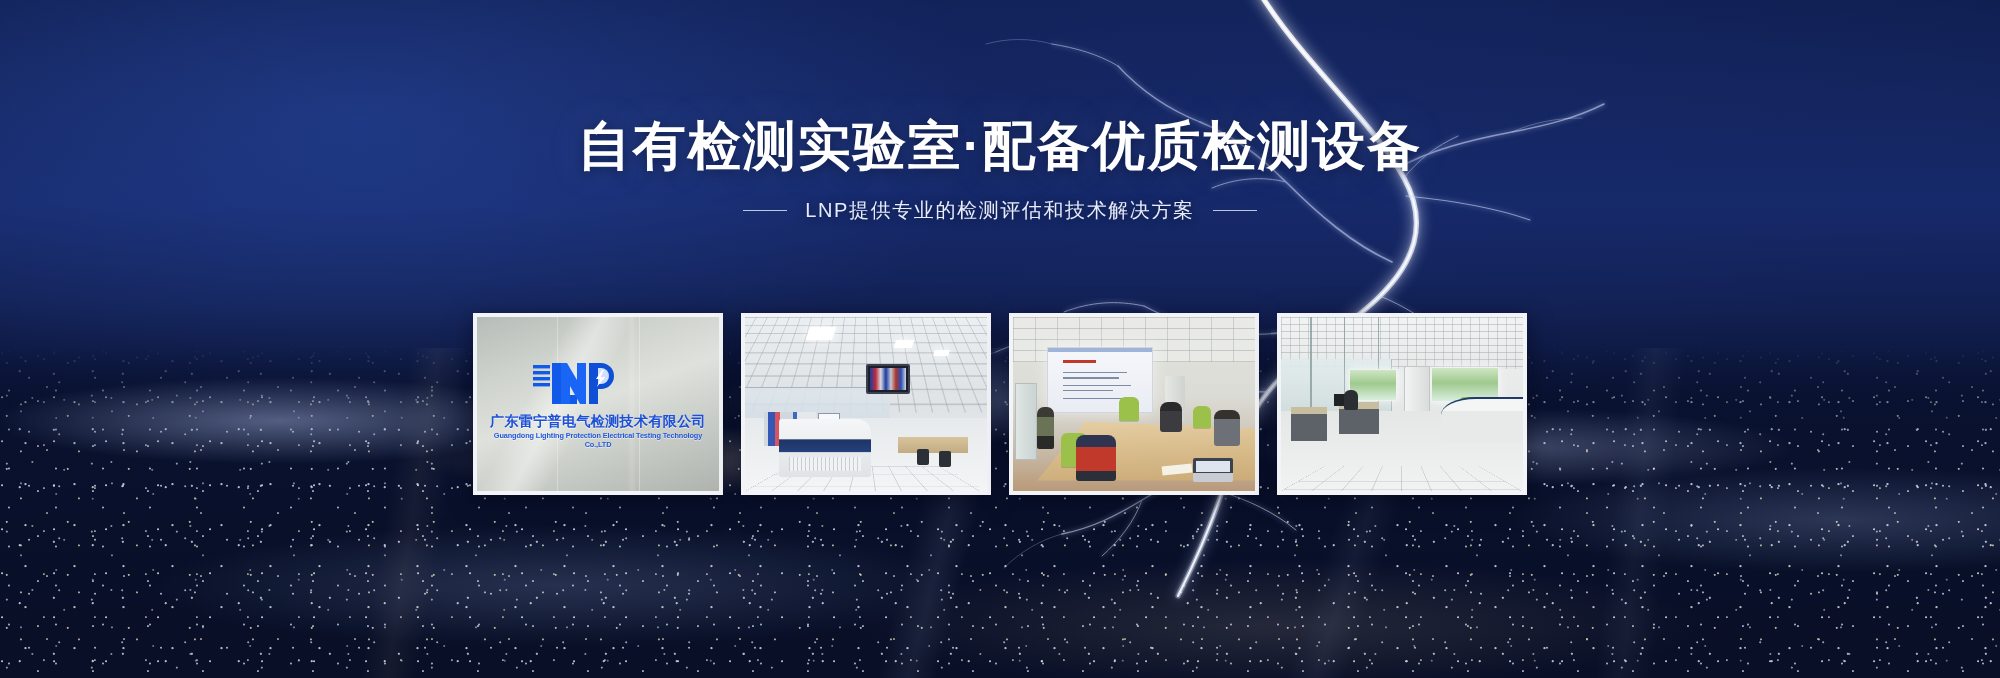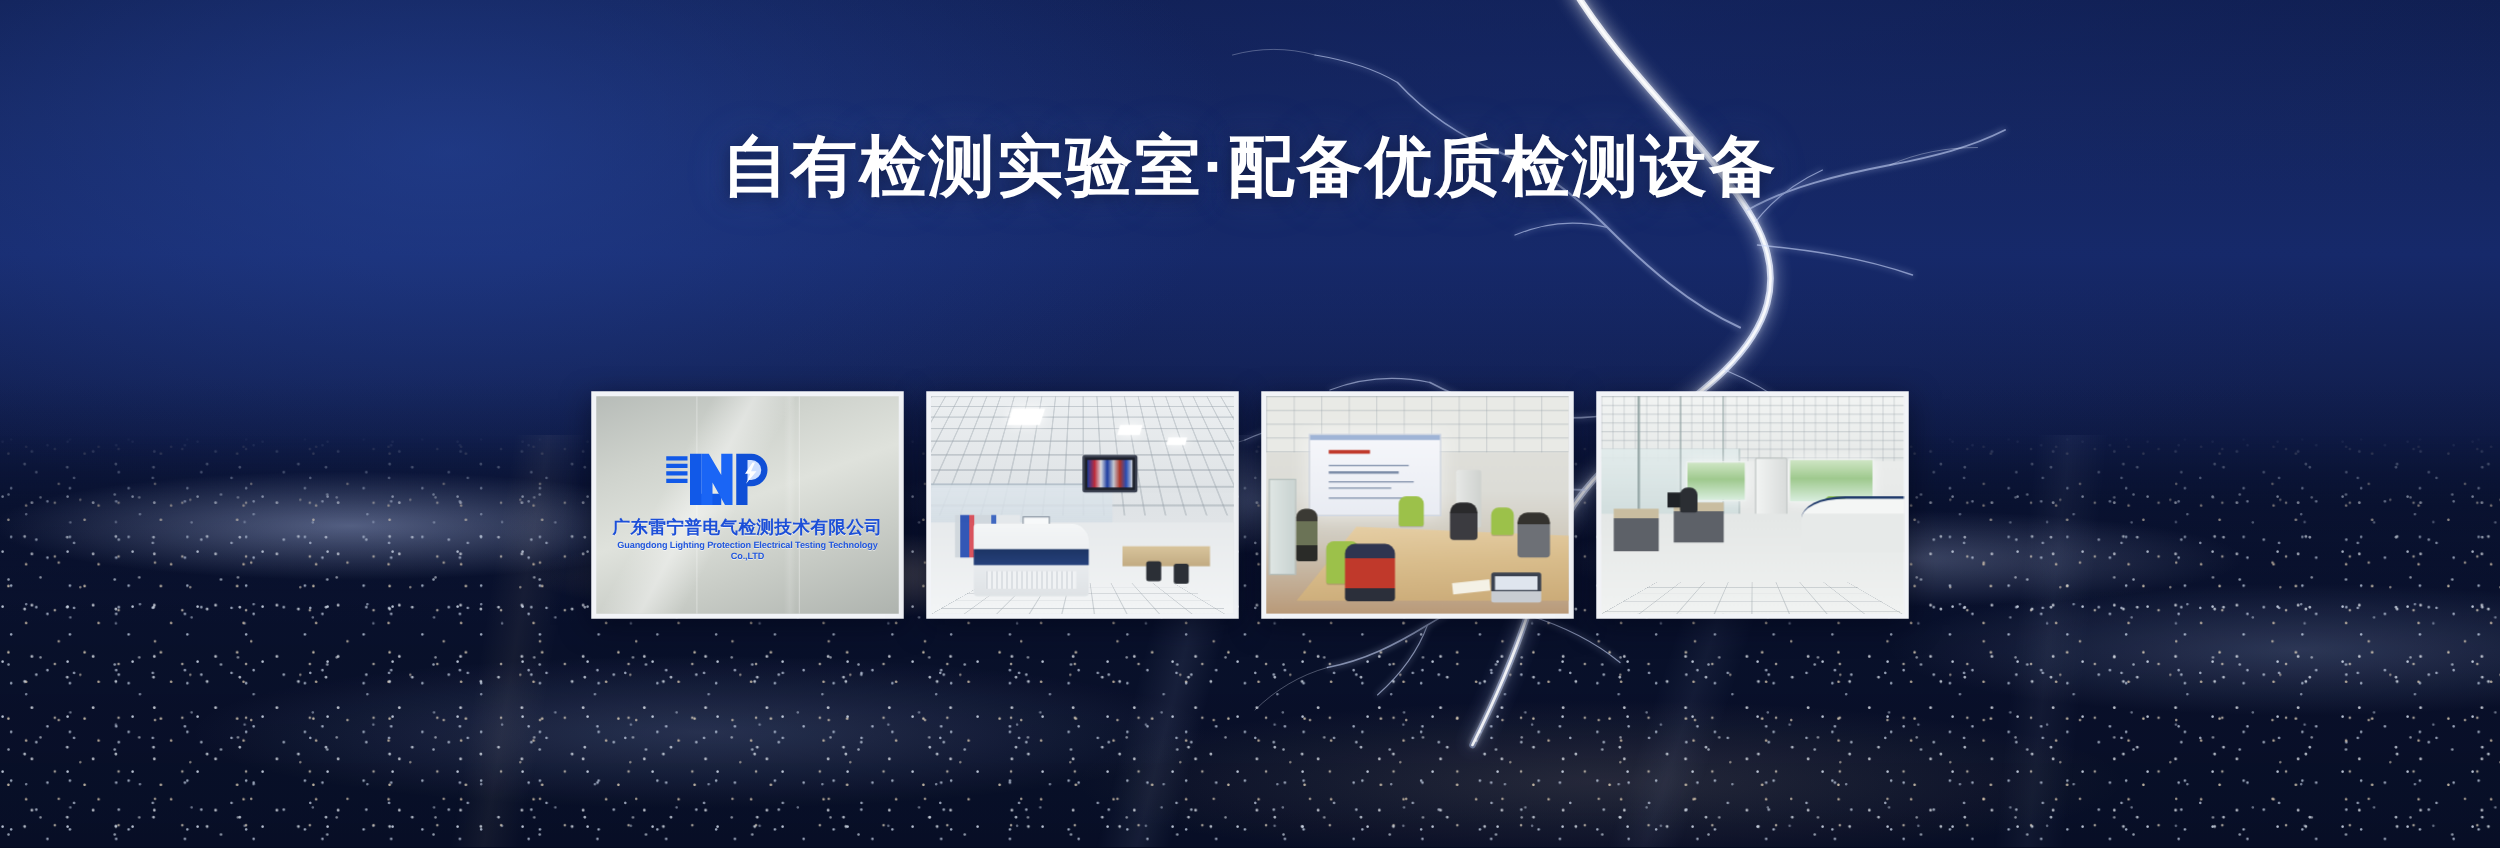--- a/index.html
+++ b/index.html
@@ -66,21 +66,21 @@
   .horizon{
     position:absolute; left:0; right:0; top:300px; height:200px;
     background:linear-gradient(180deg, rgba(14,28,76,.0) 0%, rgba(10,20,54,.35) 50%, rgba(8,14,40,.0) 100%);
   }
   
   .bolt{ position:absolute; inset:0; pointer-events:none; }
   .bolt svg{ position:absolute; top:0; left:0; width:2000px; height:678px; }
   
   .copy{ position:absolute; left:0; right:0; top:104px; text-align:center; }
   .headline{
-    margin:0; color:#ffffff; font-size:53px; line-height:1.12;
+    margin:12px; color:#ffffff; font-size:53px; line-height:1.12;
     font-weight:700; letter-spacing:2px;
     text-shadow:0 2px 14px rgba(8,16,48,.75), 0 0 34px rgba(120,160,255,.25);
   }
   .sub-row{
     margin-top:22px; display:flex; align-items:center; justify-content:center; gap:18px;
   }
   .rule{ display:block; width:44px; height:1px; background:rgba(226,234,255,.82); }
   .subtitle{
     color:#e6ecfb; font-size:20px; letter-spacing:1.6px; white-space:nowrap;
     text-shadow:0 1px 8px rgba(8,16,48,.7);
@@ -296,20 +296,25 @@
         <path d="M1512 132 C1534 122 1558 118 1582 118" stroke-width=".8"></path>
         <path d="M1052 44 C1030 38 1008 38 986 44" stroke-width=".7"></path>
         <path d="M996 352 C974 358 954 370 938 386" stroke-width=".7"></path>
         <path d="M1062 534 C1040 540 1020 552 1004 568" stroke-width=".7"></path>
       </g>
     </svg>
   </div>
 
   <div class="copy">
     <h1 class="headline">自有检测实验室·配备优质检测设备</h1>
+    <div class="sub-row">
+      <span class="rule"></span>
+      <span class="subtitle">LNP提供专业的检测评估和技术解决方案</span>
+      <span class="rule"></span>
+    </div>
   </div>
 
   <div class="strip">
 
     <div class="frame">
       <div class="shot p1">
         <span class="sheen"></span>
         <span class="panel-line" style="left:33%"></span>
         <span class="panel-line" style="left:67%"></span>
         <svg class="logo-mark" viewBox="0 0 86 48">

